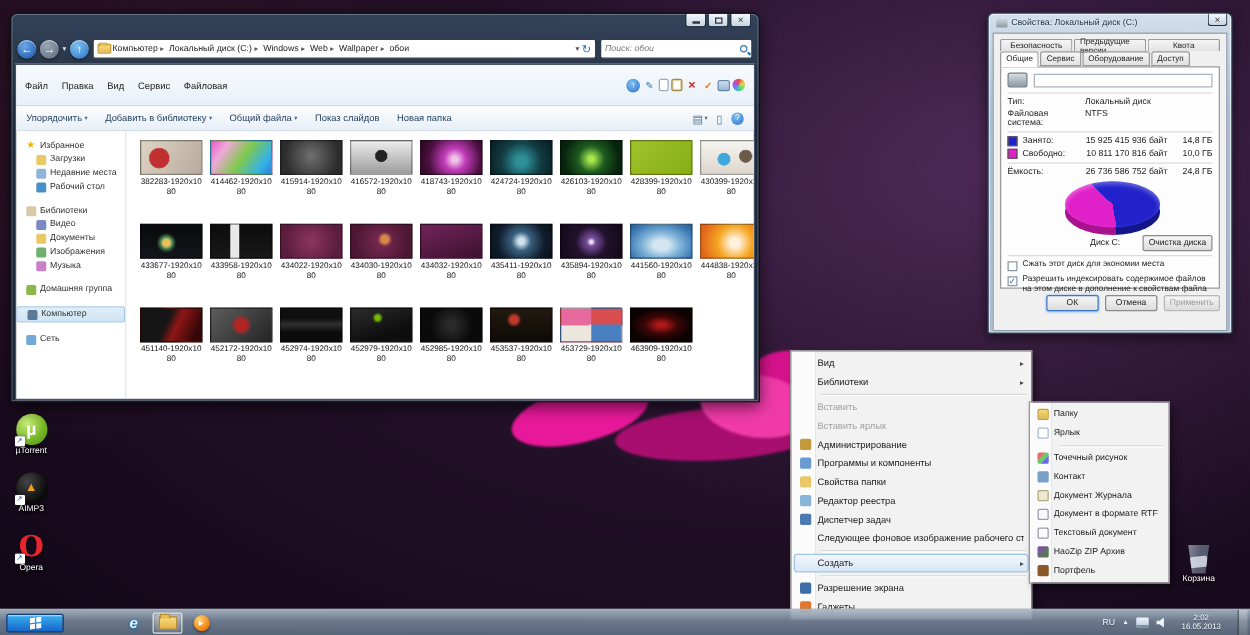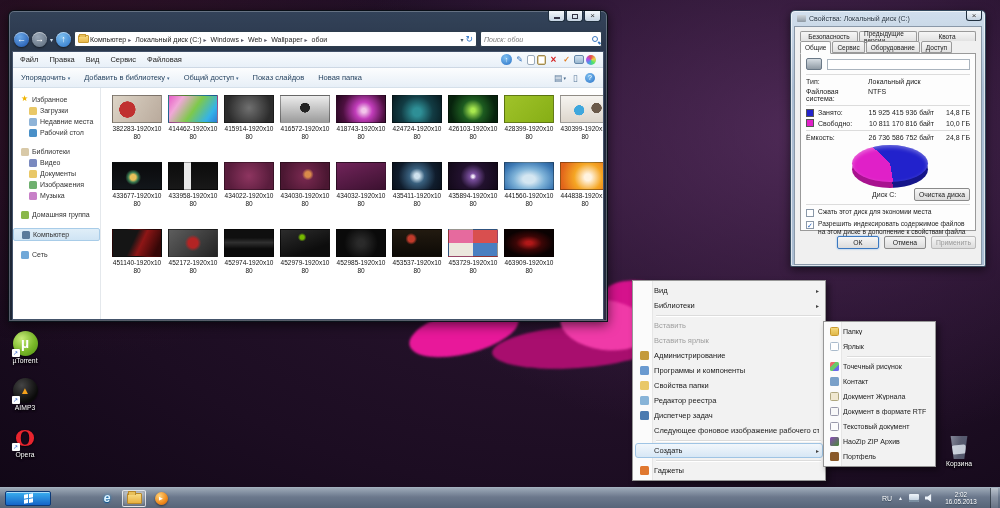--- a/index.html
+++ b/index.html
@@ -58,21 +58,21 @@
   .crumb { display:flex; align-items:center; padding:0 1px; white-space:nowrap; }
   .crumb-sep { color:#556; margin:0 2px; font-size:6px; }
   .crumb-fill { flex:1; }
   .crumb-dd { color:#456; font-size:6px; margin:0 2px; }
   .crumb-refresh { color:#2a72c8; font-size:9px; }
   .search-box { width:122px; height:16px; background:#fff; border:1px solid #2e3e4e; border-radius:2px; display:flex; align-items:center; padding:0 3px; }
   .search-box input { border:none; outline:none; flex:1; font-size:7px; color:#7a7a7a; font-style:italic; font-family:inherit; background:transparent; }
   .mag { width:6px; height:6px; border:1.5px solid #3a78c0; border-radius:50%; position:relative; flex:none; }
   .mag::after { content:""; position:absolute; left:5px; top:5px; width:3px; height:1.5px; background:#3a78c0; transform:rotate(45deg); }
   .ex-content { background:#fff; border:1px solid #44536a; height:269px; display:flex; flex-direction:column; }
-  .ex-menubar { height:16px; background:linear-gradient(#f8fbfd,#e8f0f8); border-bottom:1px solid #cdd8e4; display:flex; align-items:center; gap:11px; padding:0 7px; font-size:7.5px; color:#222; flex:none; }
+  .ex-menubar { height:33px; background:linear-gradient(#f8fbfd,#e8f0f8); border-bottom:1px solid #cdd8e4; display:flex; align-items:center; gap:11px; padding:0 7px; font-size:7.5px; color:#222; flex:none; }
   .menu-icons { margin-left:auto; display:flex; gap:2px; align-items:center; }
   .tbi { width:11px; height:11px; display:flex; align-items:center; justify-content:center; font-size:8px; border-radius:2px; }
   .up-circle-icon { background:radial-gradient(circle at 40% 32%, #7ec0f0, #2a72c8); border-radius:50%; }
   .up-circle-icon::before { content:"↑"; color:#fff; font-size:7px; }
   .edit-icon::before { content:"✎"; color:#3a78c0; }
   .copy-icon { background:#fff; border:1px solid #9aabbc; width:8px; height:10px; }
   .paste-icon { background:#e6d6ac; border:1px solid #a08a50; width:9px; height:10px; }
   .paste-icon::before { content:""; display:block; width:5px; height:6px; margin:1px auto; background:#fff; }
   .delete-icon::before { content:"×"; color:#d42222; font-weight:bold; font-size:10px; }
   .confirm-icon::before { content:"✓"; color:#e07818; font-weight:bold; }
@@ -327,21 +327,21 @@
               <span>Упорядочить</span>
               <span class="dd">▾</span>
             </span>
 
             <span class="tool-item">
               <span>Добавить в библиотеку</span>
               <span class="dd">▾</span>
             </span>
 
             <span class="tool-item">
-              <span>Общий доступ</span>
+              <span>Общий файла</span>
               <span class="dd">▾</span>
             </span>
 
             <span class="tool-item">
               <span>Показ слайдов</span>
 
             </span>
 
             <span class="tool-item">
               <span>Новая папка</span>
@@ -694,20 +694,25 @@
         <span class="ctx-label">Следующее фоновое изображение рабочего стола</span>
 
       </div>
     <div class="ctx-sep"></div>
       <div class="ctx-item highlighted">
         <span class="mi"></span>
         <span class="ctx-label">Создать</span>
         <span class="ctx-arrow">▸</span>
       </div>
     <div class="ctx-sep"></div>
+      <div class="ctx-item">
+        <span class="mi screen-icon"></span>
+        <span class="ctx-label">Разрешение экрана</span>
+
+      </div>
 
       <div class="ctx-item">
         <span class="mi gadgets-icon"></span>
         <span class="ctx-label">Гаджеты</span>
 
       </div>
 
     </div>
 
   <div class="ctx submenu">

